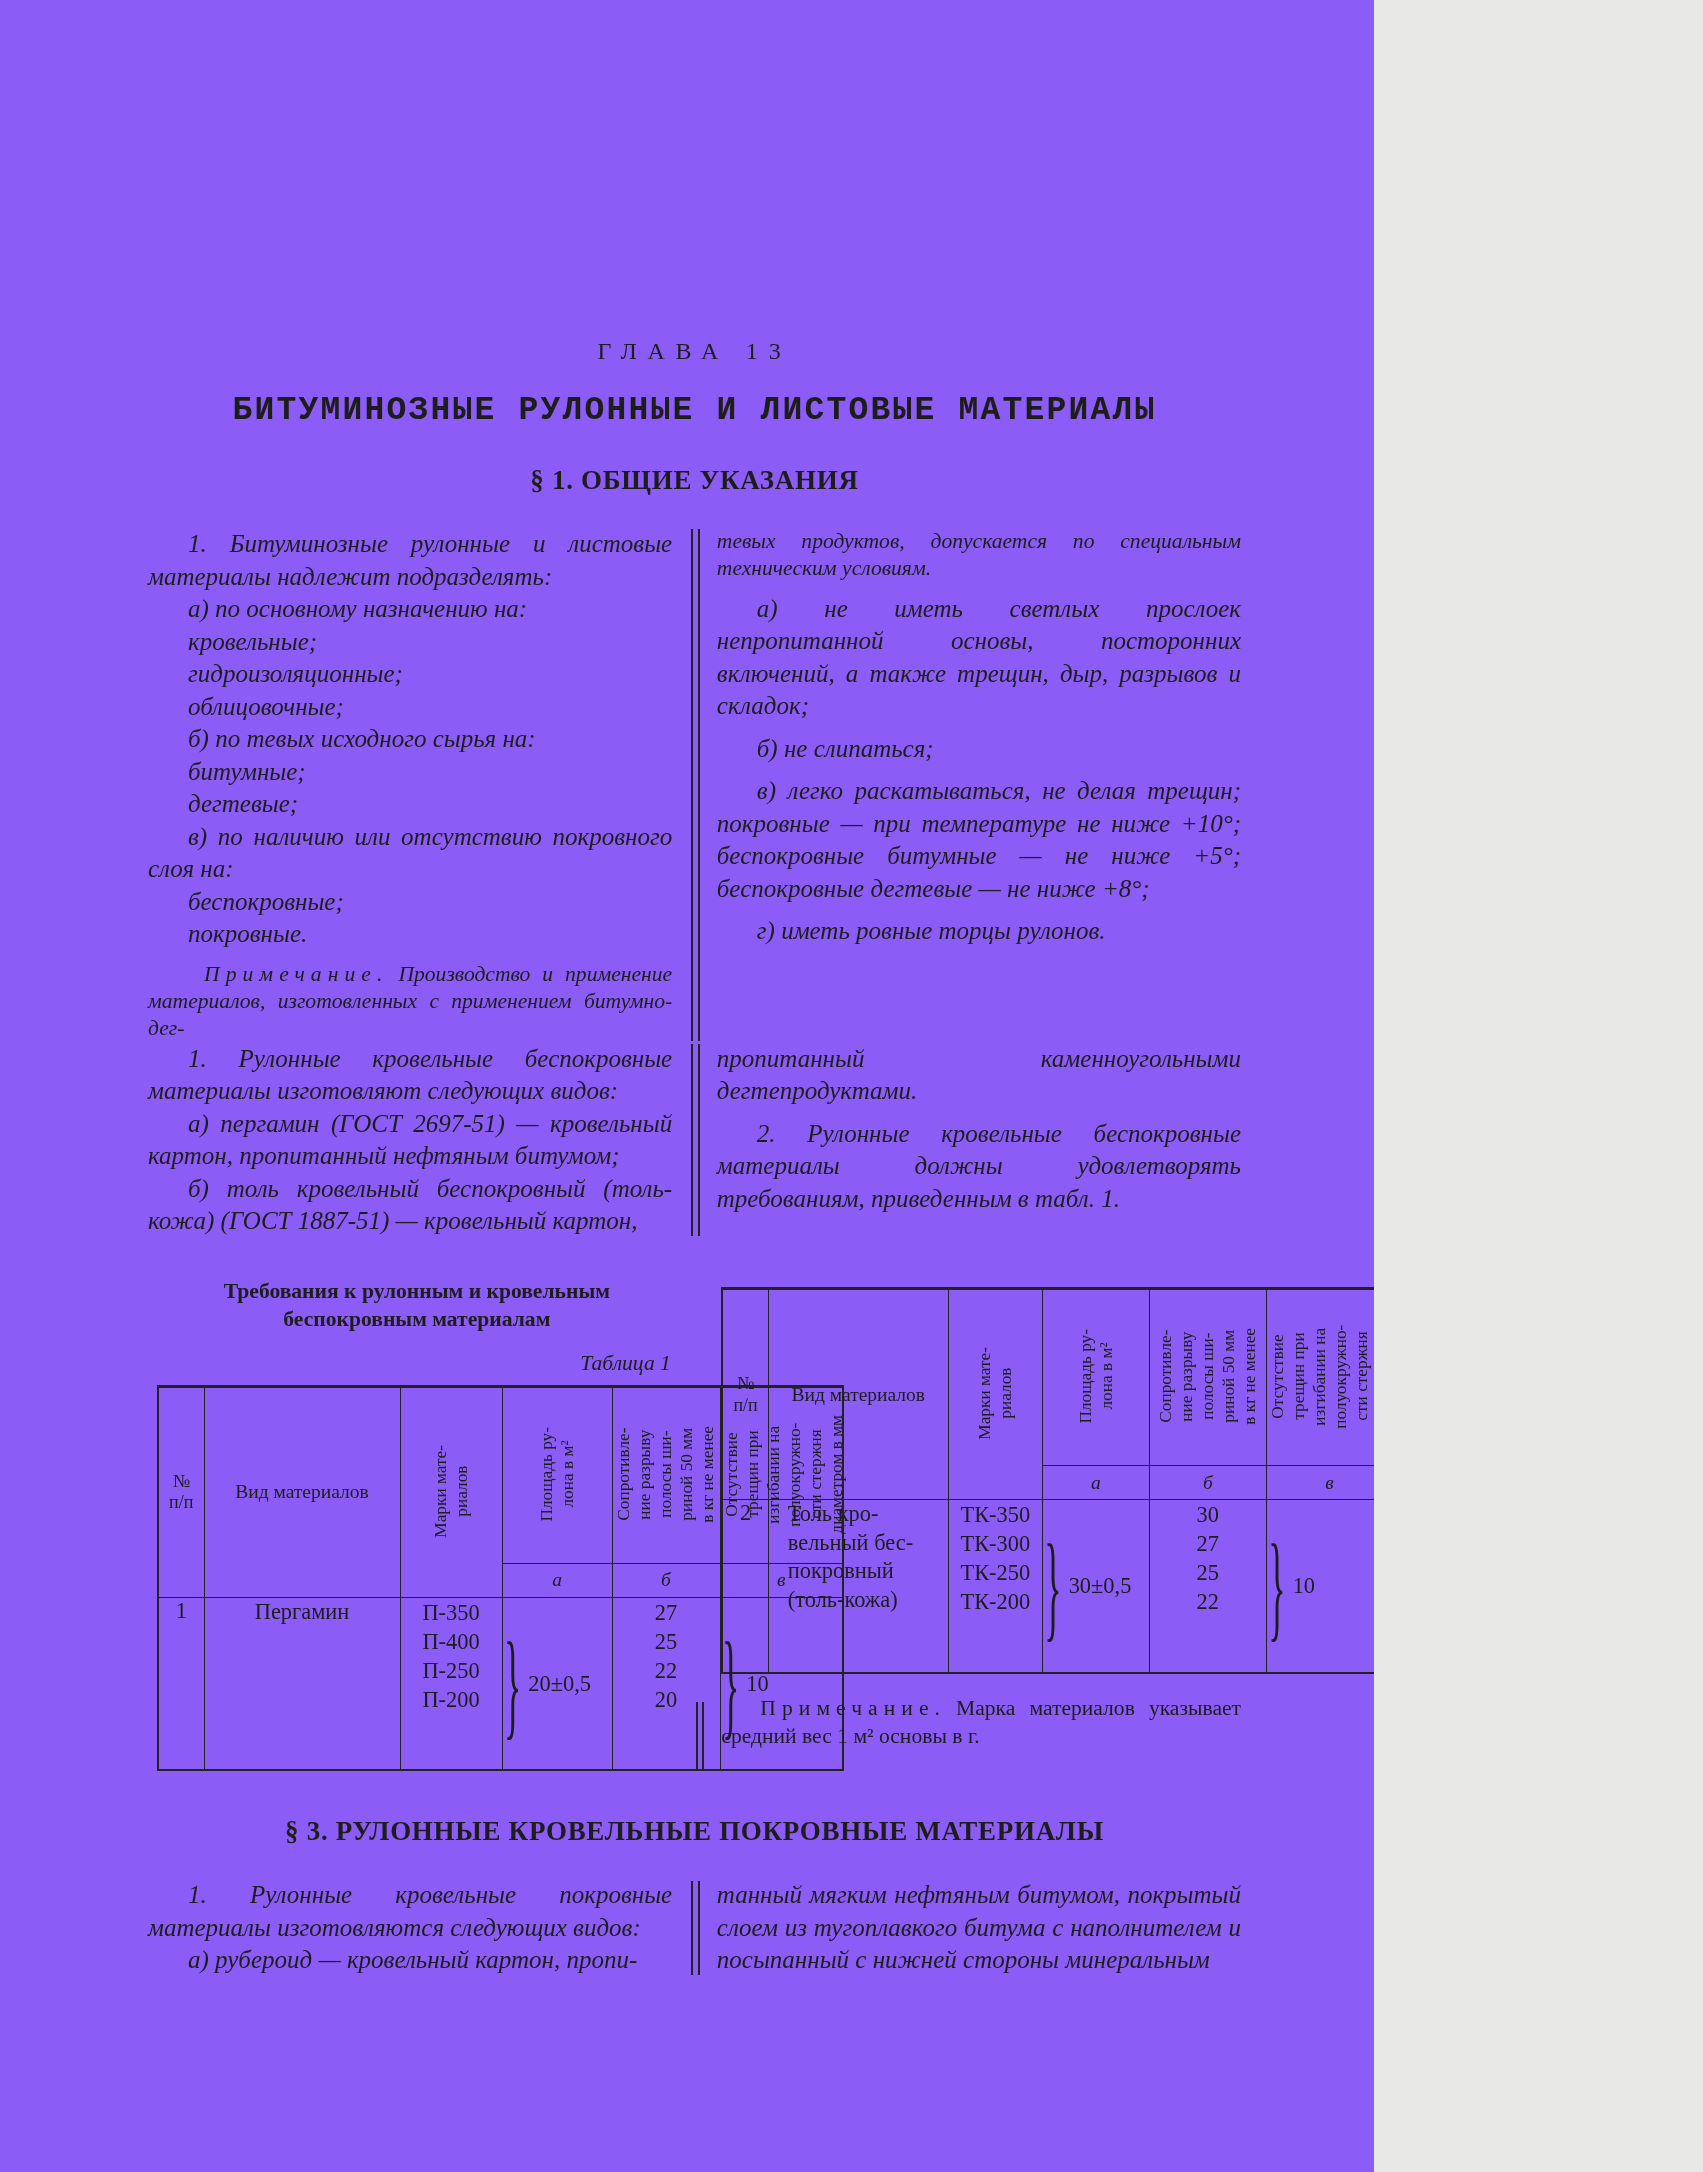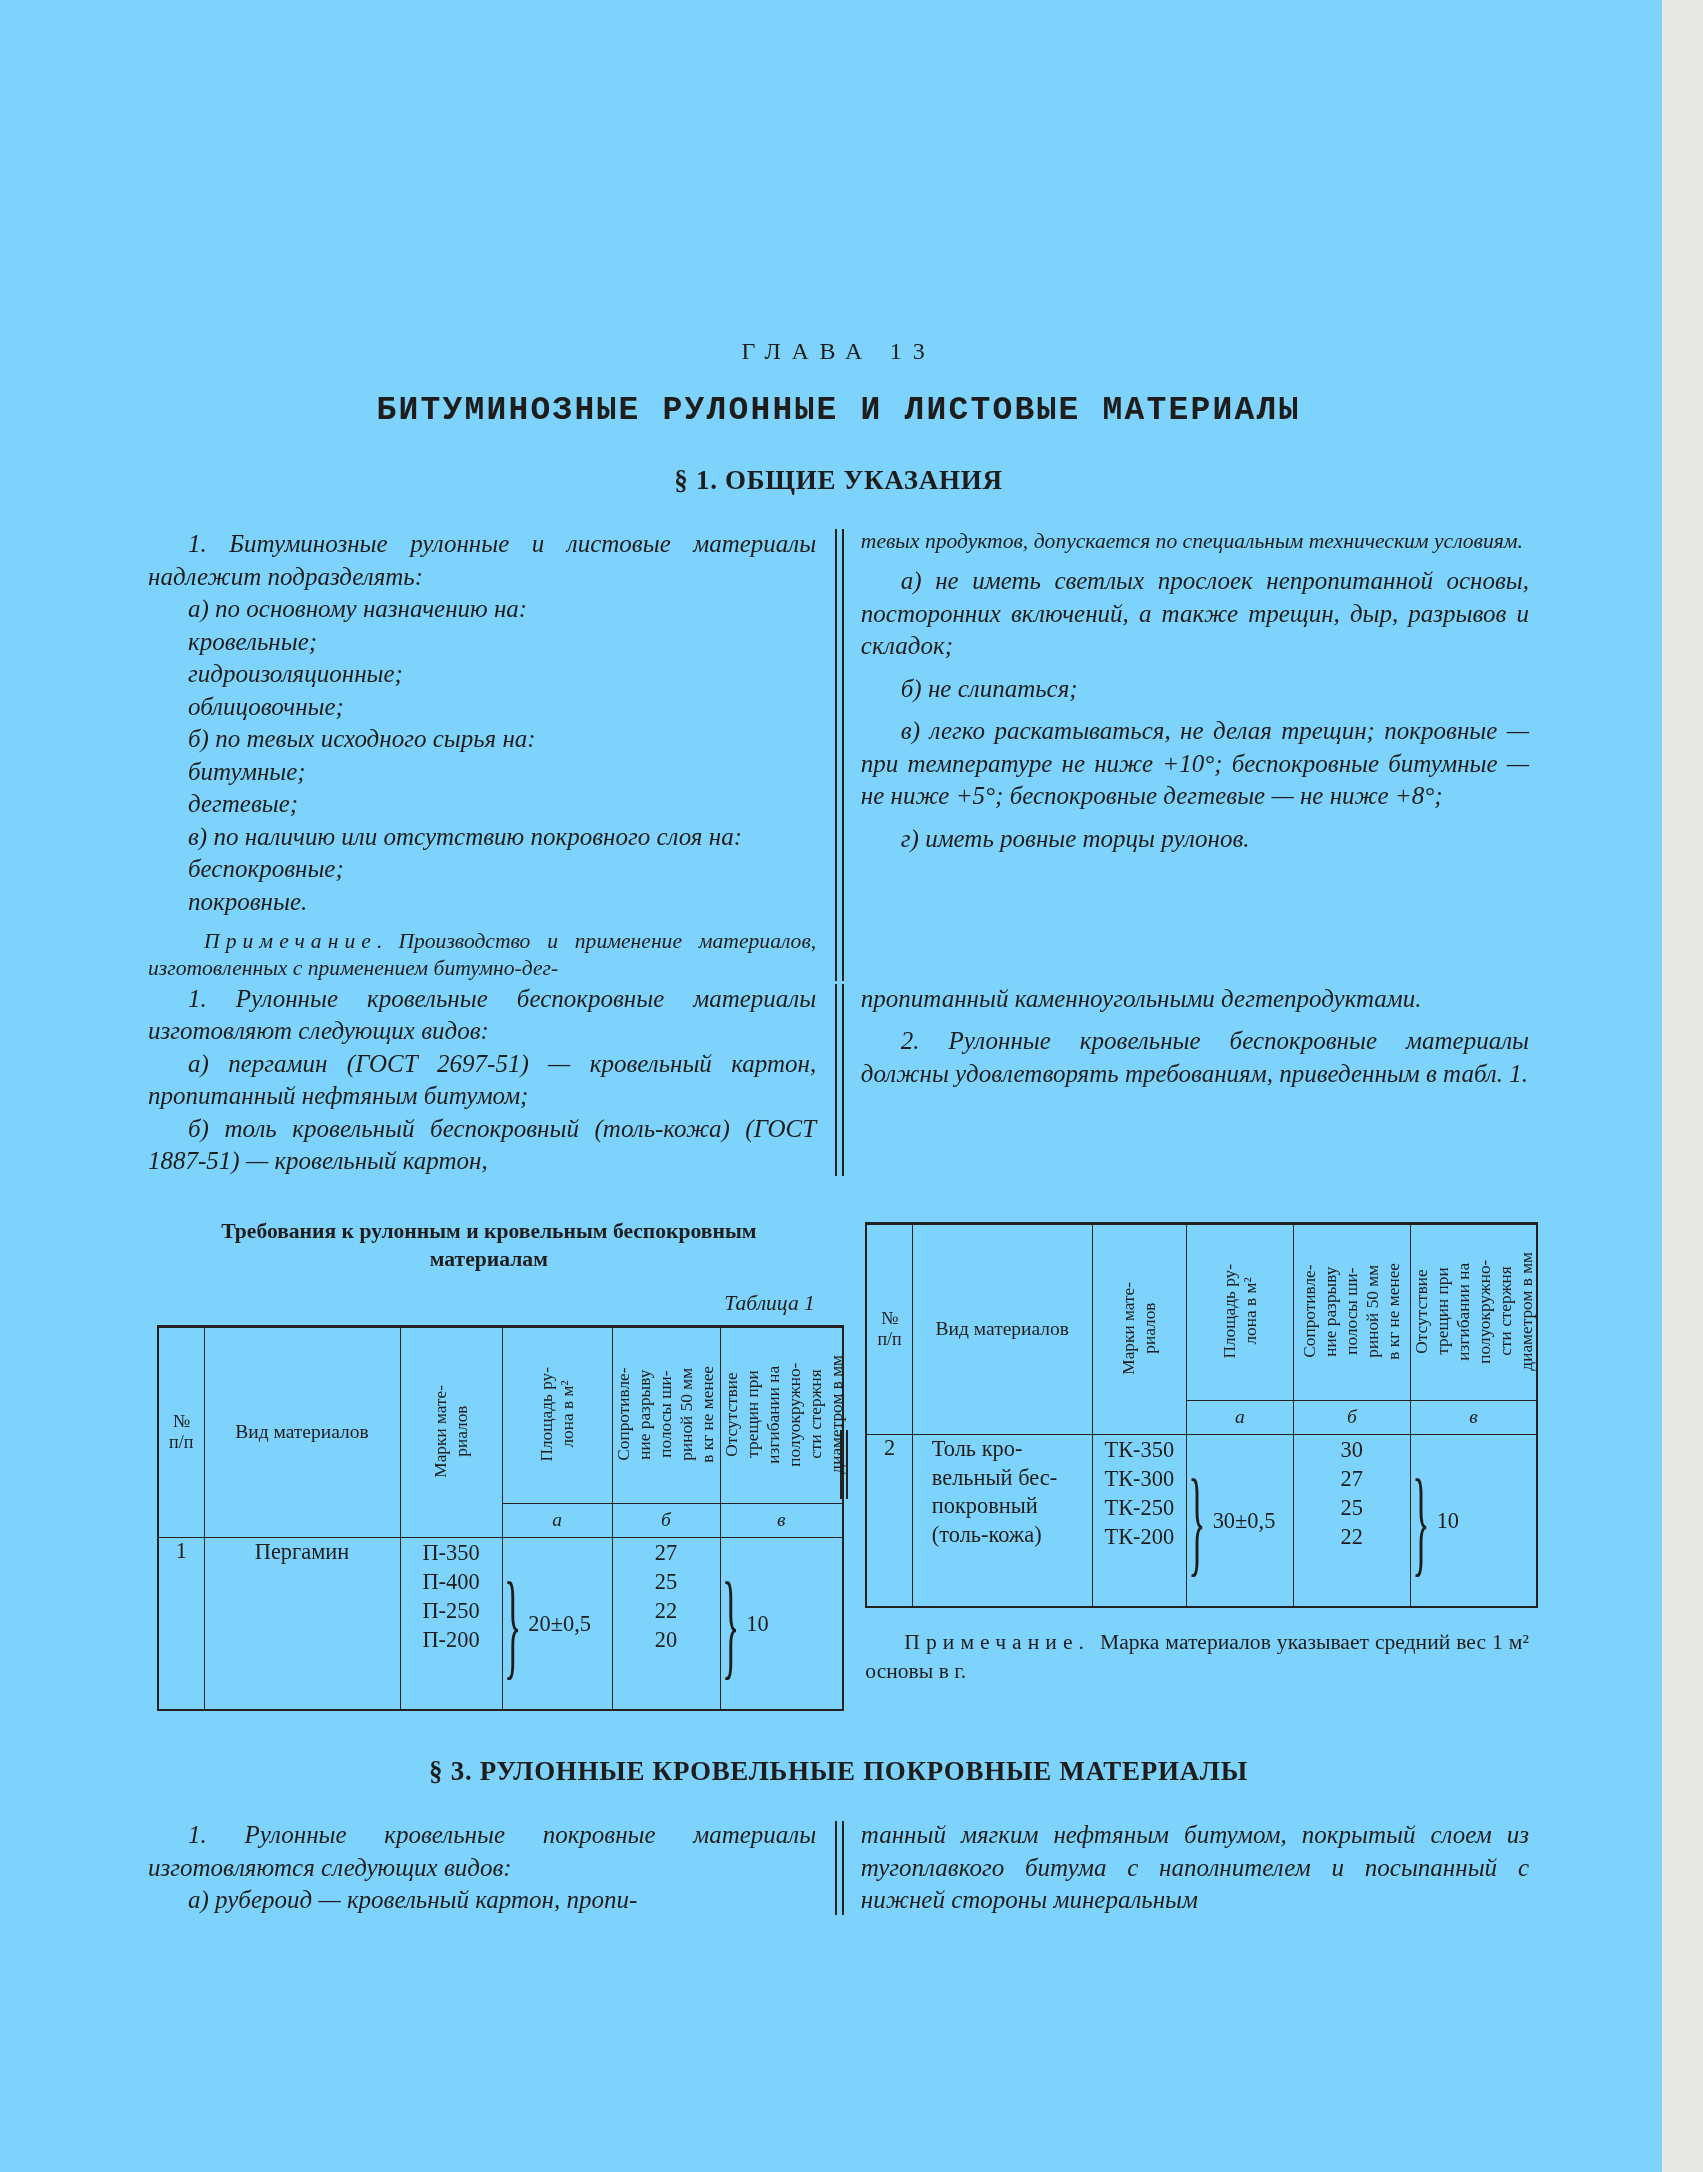--- a/index.html
+++ b/index.html
@@ -3,22 +3,22 @@
 <meta charset="utf-8">
 <title>Scanned page</title>
 <style>
   html, body { margin: 0; padding: 0; }
   body {
     width: 1704px; height: 2172px;
     background: #e8e8e6;
     font-family: "Liberation Serif", "DejaVu Serif", serif;
   }
   .page {
-    width: 1662px; height: 2172px;
-    background: #7dd3fc;
+    width: 1374px; height: 2172px;
+    background: #8b5cf6;
     color: #1e1d1b;
     box-sizing: border-box;
     padding: 338px 133px 29px 148px;
     overflow: hidden;
     position: relative;
   }
   .chapter {
     text-align: center;
     font-size: 24px;
     letter-spacing: 0.45em;
@@ -59,21 +59,21 @@
   .p.gap { margin-top: 10px; }
   .note {
     font-size: 21.6px;
     line-height: 1.27;
     text-indent: 56px;
   }
   .note.flush { text-indent: 0; }
   .note-label { letter-spacing: 0.28em; margin-right: 10px; }
 
   
-  .tables-row { display: flex; align-items: center; margin-top: 39px; padding-left: 9px; }
+  .tables-row { display: flex; align-items: flex-end; margin-top: 39px; padding-left: 9px; }
   .tarea { flex: 1 1 0; min-width: 0; }
   .tdivider {
     flex: 0 0 4.3px;
     border-left: 2.2px solid #23221f;
     border-right: 2.2px solid #23221f;
     height: 69px;
     margin: 0 17.3px 0 19px;
   }
   .tbl-caption {
     font-weight: bold;

